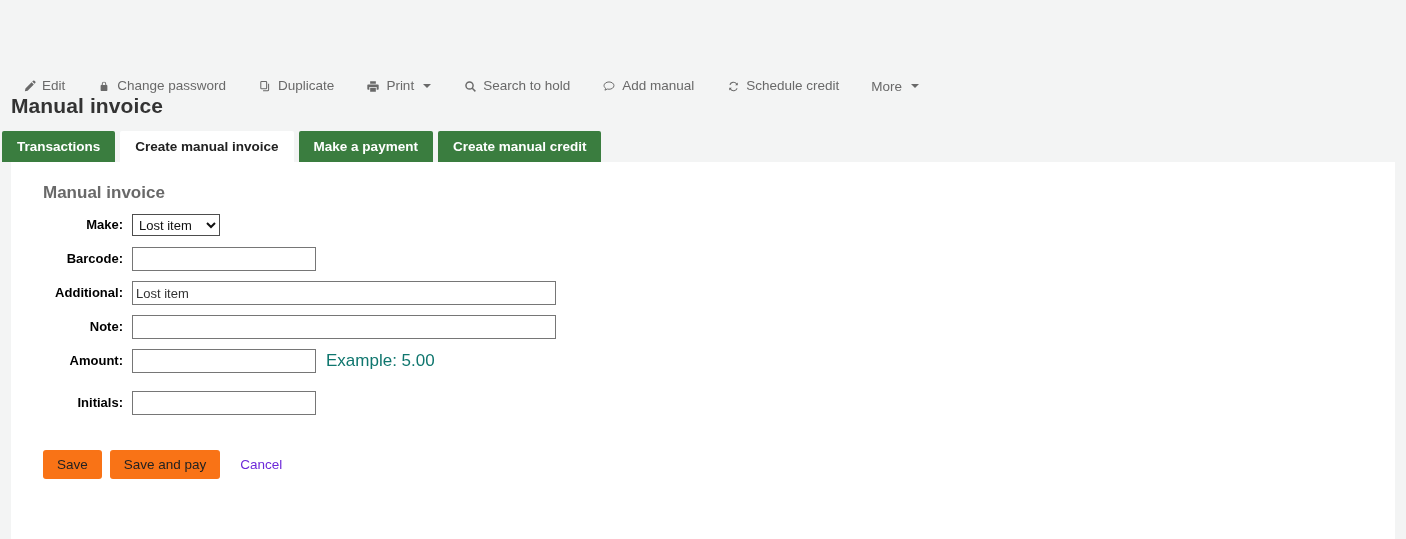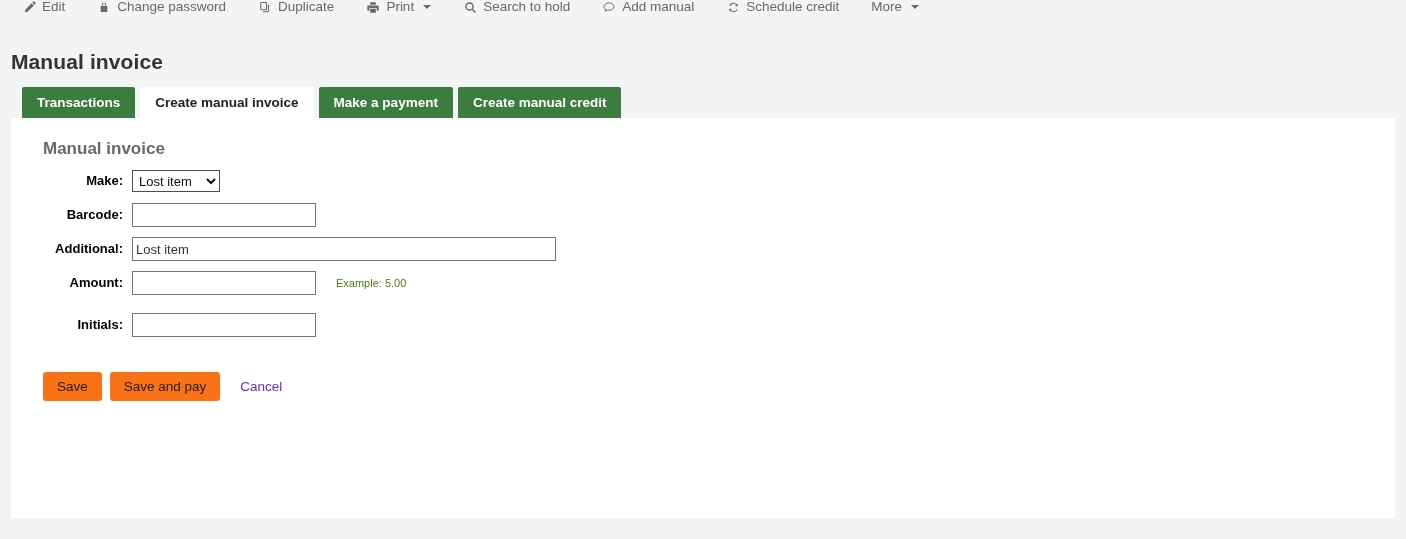--- a/index.html
+++ b/index.html
@@ -10,23 +10,24 @@
     font-family: "Liberation Sans", sans-serif;
     font-size: 13px;
     color: #333;
     overflow: hidden;
   }
 
   
   #toolbar {
     height: 49px;
     display: flex;
-    align-items: flex-start;
+    align-items: flex-end;
     padding-left: 22px;
     background: #f3f4f4;
+    margin-top: 44px;
   }
   .tb-item {
     display: inline-flex;
     align-items: center;
     gap: 6px;
     color: #696969;
     font-size: 13.5px;
     margin-right: 32px;
     text-decoration: none;
     white-space: nowrap;
@@ -58,21 +59,21 @@
     line-height: 26px;
     font-weight: bold;
     color: #333;
     letter-spacing: .1px;
   }
 
   
   #tabs {
     display: flex;
     align-items: flex-start;
-    padding-left: 22px;
+    padding-left: 2px;
     margin-top: 12px;
     height: 31px;
   }
   .tab {
     height: 31px;
     display: flex;
     align-items: center;
     padding: 0 15px;
     margin-right: 5px;
     background: #3a7d3f;
@@ -142,23 +143,23 @@
     font-family: "Liberation Sans", sans-serif;
     font-size: 13px;
     color: #111;
     border: 1px solid #4d4d4d;
     background: #fff;
     padding: 1px 2px;
     width: 88px;
   }
 
   .hint {
-    margin-left: 20px;
-    color: #4d7c0f;
-    font-size: 11px;
+    margin-left: 10px;
+    color: #0f766e;
+    font-size: 17px;
     line-height: 26px;
   }
 
   .legend2 { margin-top: 37px; }
 
   
   #actions {
     display: flex;
     align-items: center;
     margin-left: 32px;
@@ -287,20 +288,24 @@
     <div class="row">
       <label class="lbl">Barcode:</label>
       <input class="txt w-short" type="text" value="" style="">
     </div>
 
     <div class="row">
       <label class="lbl">Additional:</label>
       <input class="txt w-long" type="text" value="Lost item" style="">
     </div>
 
+    <div class="row">
+      <label class="lbl">Note:</label>
+      <input class="txt w-long" type="text" value="" style="">
+    </div>
 
     <div class="row">
       <label class="lbl">Amount:</label>
       <input class="txt w-short" type="text" value="" style="">
       <span class="hint">Example: 5.00</span>
     </div>
 
   </div>
 
 

